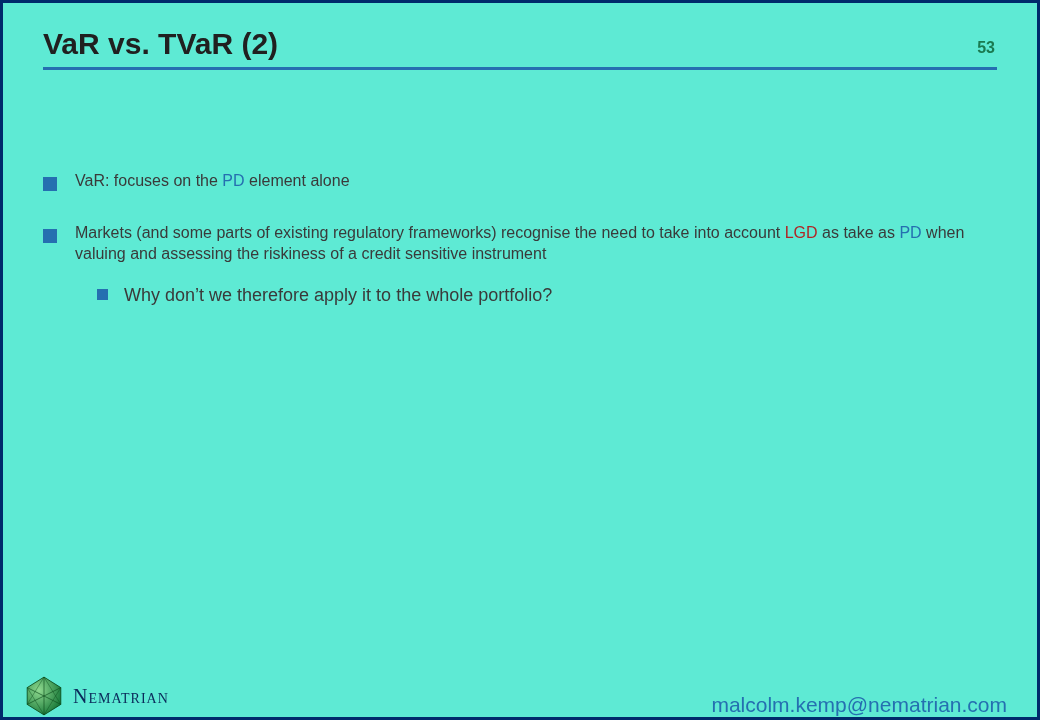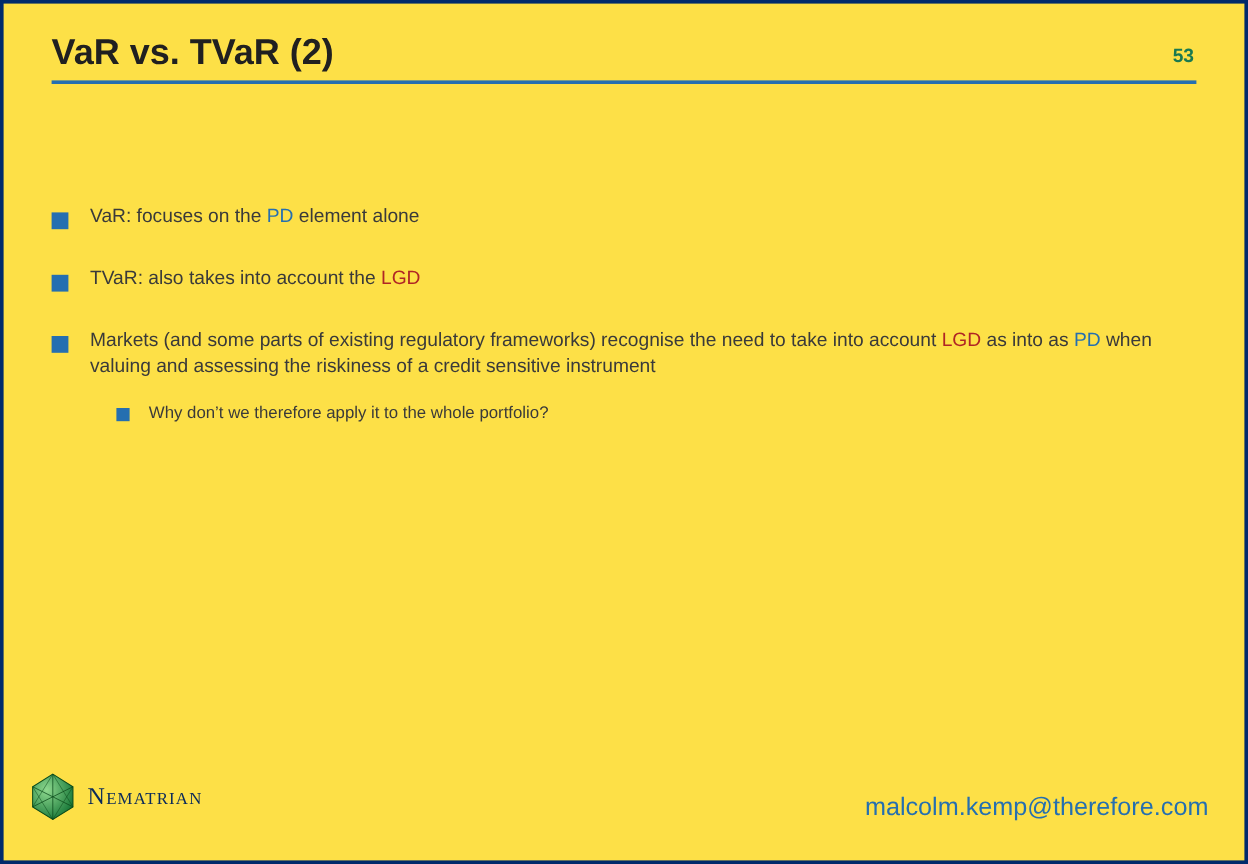--- a/index.html
+++ b/index.html
@@ -7,21 +7,21 @@
     padding: 0;
     width: 1040px;
     height: 720px;
     font-family: Arial, Helvetica, sans-serif;
   }
   .slide {
     box-sizing: border-box;
     width: 1040px;
     height: 720px;
     border: 3px solid #002a6b;
-    background: #fde047;
+    background: #5eead4;
     position: relative;
     padding: 24px 40px 0 40px;
   }
   .header {
     display: flex;
     justify-content: space-between;
     align-items: flex-end;
     padding-bottom: 4px;
   }
   .title {
@@ -71,31 +71,31 @@
   }
   .sub-box {
     width: 11px;
     height: 11px;
     background: #256fb0;
     flex: 0 0 11px;
     margin-top: 6px;
     margin-right: 16px;
   }
   .sub-text {
-    font-size: 14px;
+    font-size: 18px;
     line-height: 1.35;
     color: #3a3a3a;
   }
   .pd { color: #256fb0; }
   .lgd { color: #b02525; }
   .footer {
     position: absolute;
     left: 20px;
     right: 30px;
-    bottom: 32px;
+    bottom: 0;
     display: flex;
     justify-content: space-between;
     align-items: flex-end;
   }
   .brand {
     display: flex;
     align-items: center;
   }
   .brand-name {
     font-family: Georgia, 'Times New Roman', serif;
@@ -125,28 +125,24 @@
   </div>
   <div class="rule"></div>
 
   <div class="content">
 
     <div class="bullet-row">
       <div class="bullet-box"></div>
       <div class="bullet-text"><span>VaR: focuses on the </span><span class="pd">PD</span><span> element alone</span></div>
     </div>
 
-    <div class="bullet-row">
-      <div class="bullet-box"></div>
-      <div class="bullet-text"><span>TVaR: also takes into account the </span><span class="lgd">LGD</span></div>
-    </div>
 
     <div class="bullet-row" style="margin-bottom:18px;">
       <div class="bullet-box"></div>
-      <div class="bullet-text"><span>Markets (and some parts of existing regulatory frameworks) recognise the need to take into account </span><span class="lgd">LGD</span><span> as into as </span><span class="pd">PD</span><span> when valuing and assessing the riskiness of a credit sensitive instrument</span></div>
+      <div class="bullet-text"><span>Markets (and some parts of existing regulatory frameworks) recognise the need to take into account </span><span class="lgd">LGD</span><span> as take as </span><span class="pd">PD</span><span> when valuing and assessing the riskiness of a credit sensitive instrument</span></div>
     </div>
 
     <div class="sub-row">
       <div class="sub-box"></div>
       <div class="sub-text"><span>Why don’t we therefore apply it to the whole portfolio?</span></div>
     </div>
 
   </div>
 
   <div class="footer">
@@ -162,16 +158,16 @@
         <line x1="10" y1="30" x2="90" y2="70" stroke="#0a4a1a" stroke-width="1.5"></line>
         <line x1="90" y1="30" x2="10" y2="70" stroke="#0a4a1a" stroke-width="1.5"></line>
         <line x1="50" y1="5" x2="50" y2="95" stroke="#0a4a1a" stroke-width="1.5"></line>
         <line x1="10" y1="30" x2="50" y2="95" stroke="#0a4a1a" stroke-width="1"></line>
         <line x1="90" y1="30" x2="50" y2="95" stroke="#0a4a1a" stroke-width="1"></line>
         <line x1="10" y1="70" x2="50" y2="5" stroke="#0a4a1a" stroke-width="1"></line>
         <line x1="90" y1="70" x2="50" y2="5" stroke="#0a4a1a" stroke-width="1"></line>
       </svg>
       <span class="brand-name">Nematrian</span>
     </div>
-    <div class="contact">malcolm.kemp@therefore.com</div>
+    <div class="contact">malcolm.kemp@nematrian.com</div>
   </div>
 
 </div>
 
 </body></html>

